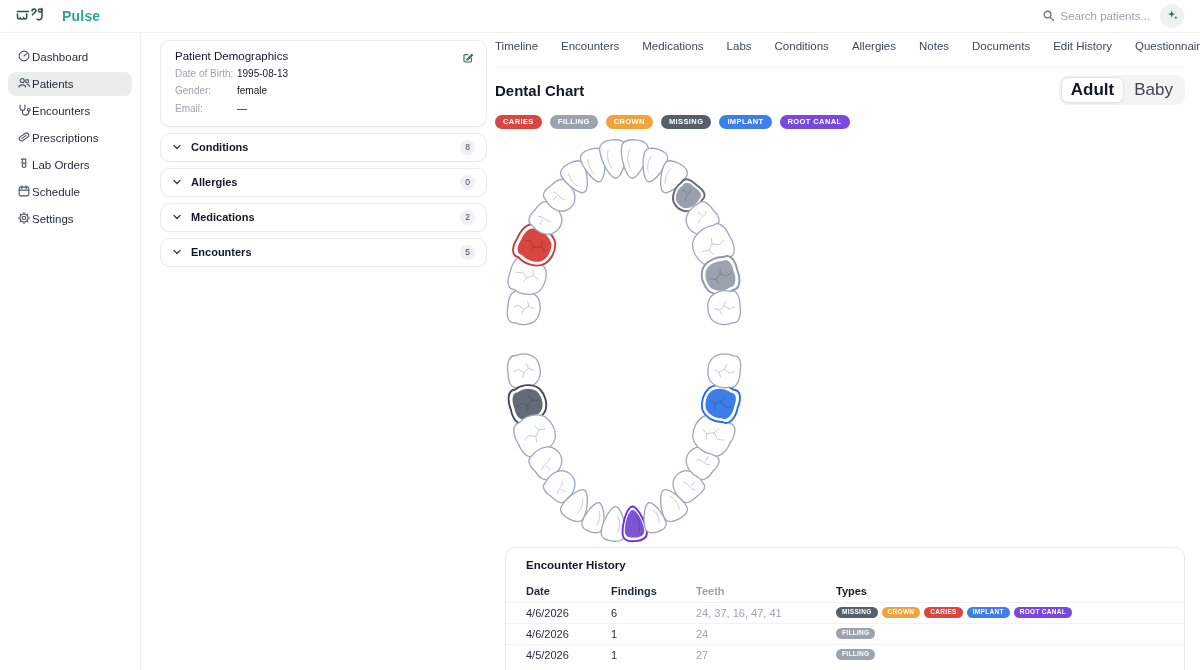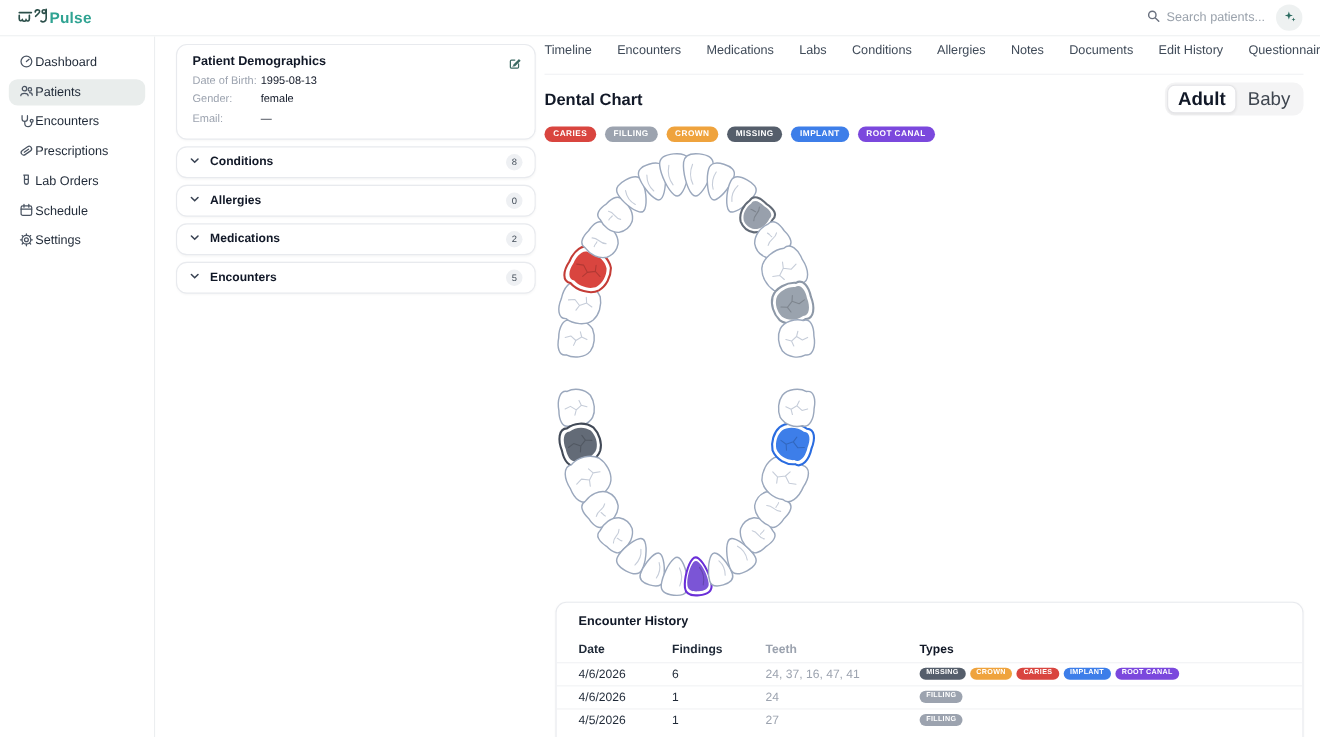--- a/index.html
+++ b/index.html
@@ -3,41 +3,41 @@
 <meta charset="utf-8">
 <style>
   * { margin:0; padding:0; box-sizing:border-box; }
   html,body { width:1200px; height:670px; overflow:hidden; background:#fff;
     font-family:"Liberation Sans", sans-serif; color:#1f2937; }
   .app { position:relative; width:1200px; height:670px; background:#fff; overflow:hidden; }
 
   
   .topbar { position:absolute; left:0; top:0; width:1200px; height:33px;
     border-bottom:1px solid #eef0f2; display:flex; align-items:center; padding:0 16px; background:#fff; z-index:5;}
-  .logo { display:flex; align-items:center; gap:1px; }
+  .logo { display:flex; align-items:center; gap:18px; }
   .logo-name { font-size:14px; font-weight:700; color:#2fa392; letter-spacing:.2px; }
   .top-right { margin-left:auto; display:flex; align-items:center; gap:10px; }
   .searchbox { display:flex; align-items:center; gap:6px; color:#9aa2ac; font-size:11.5px; cursor:text; }
   .ai-btn { width:24px; height:24px; border-radius:50%; background:#eef1f1; display:flex;
     align-items:center; justify-content:center; border:none; cursor:pointer; }
 
   
   .sidebar { position:absolute; left:0; top:33px; width:141px; height:637px;
     border-right:1px solid #eceef0; background:#fff; padding-top:9px; }
   .side-item { display:flex; align-items:center; gap:1px; height:24px; margin:3px 8px;
     padding:0 9px; border-radius:8px; font-size:11.5px; color:#1f2937; cursor:pointer; white-space:nowrap; }
   .side-item.active { background:#e9edec; }
   .side-item svg { flex:0 0 auto; }
 
   
   .midcol { position:absolute; left:160px; top:40px; width:327px; }
   .card { background:#fff; border:1px solid #e8eaee; border-radius:10px;
     box-shadow:0 1px 2px rgba(16,24,40,.03); }
   .demo-card { padding:9px 14px 11px; position:relative; }
-  .demo-title { font-size:11.5px; font-weight:700; color:#111827; }
+  .demo-title { font-size:11.5px; font-weight:400; color:#111827; }
   .edit-btn { position:absolute; right:10px; top:9px; background:none; border:none; cursor:pointer; padding:2px;}
   .demo-row { display:flex; margin-top:5.5px; font-size:10px; line-height:12px;align-items:center; }
   .demo-label { width:62px; color:#9ca3af; }
   .demo-value { color:#111827; }
 
   .acc { height:29px; margin-top:6px; display:flex; align-items:center; padding:0 11px; cursor:pointer; }
   .acc-label { font-size:11px; font-weight:700; color:#111827; margin-left:9px; }
   .acc-count { margin-left:auto; width:15px; height:15px; border-radius:50%; background:#eef0f3;
     color:#414b57; font-size:8.5px; display:flex; align-items:center; justify-content:center; }
 

